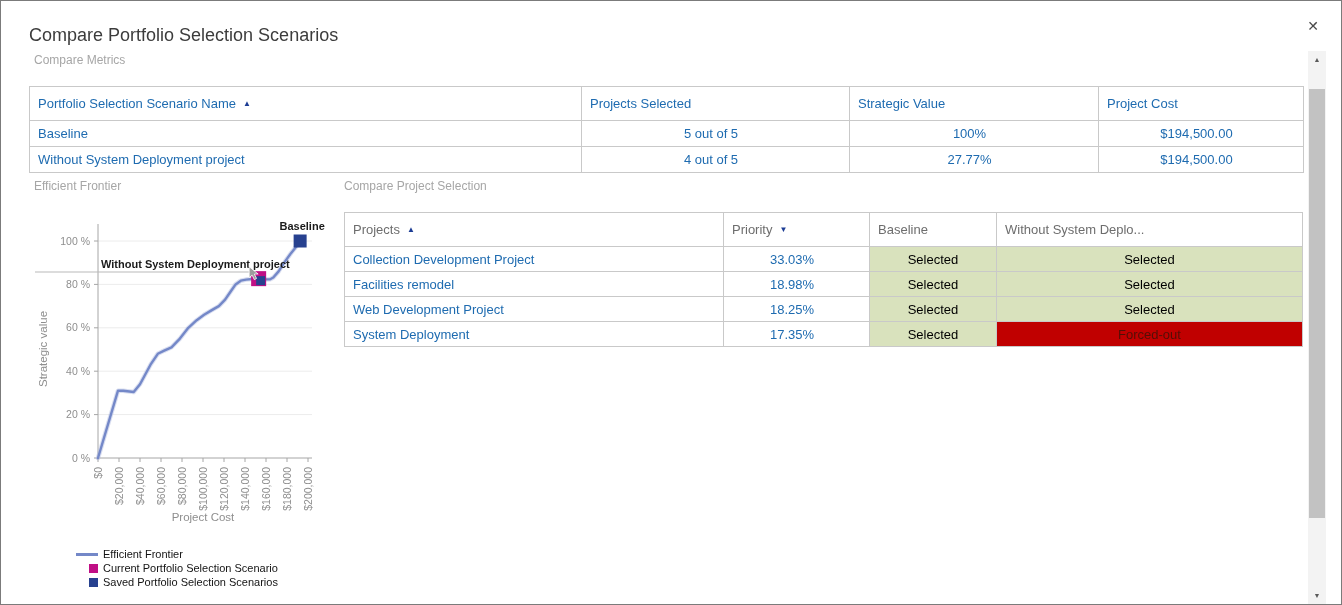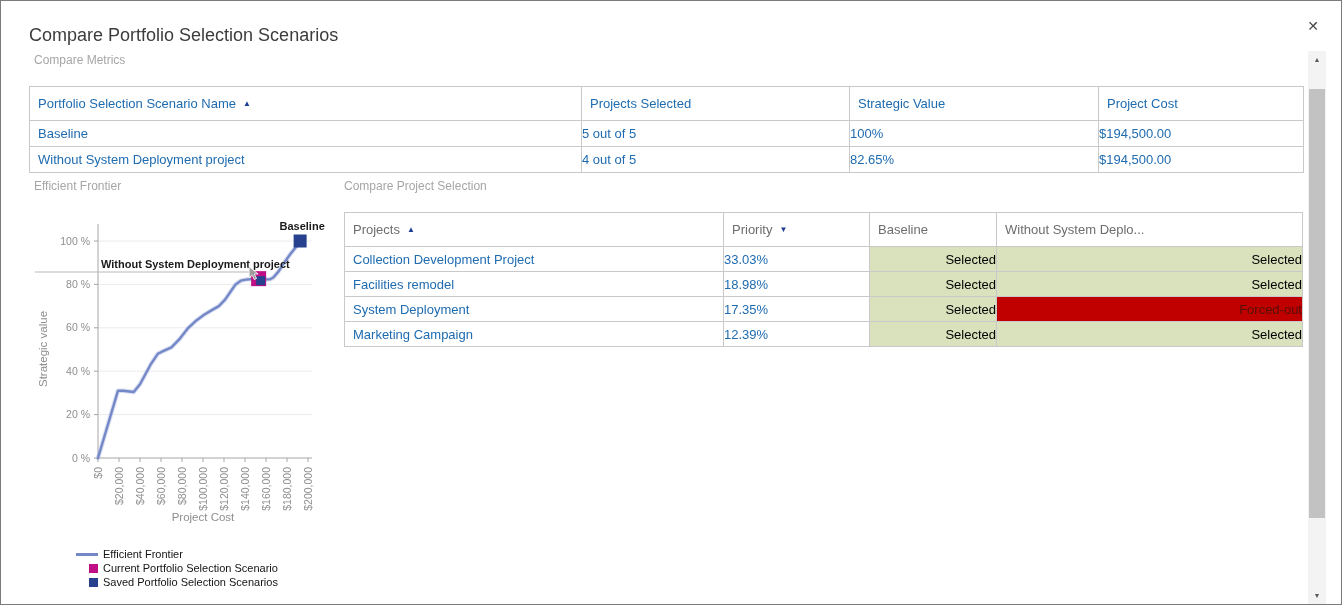--- a/index.html
+++ b/index.html
@@ -23,22 +23,22 @@
   table, th, td { border:1px solid #c9c9c9; }
   th { font-weight:normal; text-align:left; padding:0 0 0 8px; height:34px; }
   td { height:26px; padding:0; }
   .metrics-table { left:28px; top:85px; }
   .metrics-table th { color:#1e6bb0; }
   .metrics-table td { color:#1e6bb0; }
   .sel-table { left:343px; top:211px; }
   .sel-table th { color:#6d6d6d;border-radius:7px; }
   .sel-table td { height:25px; }
   td.link { color:#1e6bb0; padding-left:8px; cursor:pointer; }
-  td.num  { color:#1e6bb0; text-align:left; padding-right:9px; }
-  td.st   { text-align:right; color:#000; }
+  td.num  { color:#1e6bb0; text-align:center; padding-right:9px; }
+  td.st   { text-align:center; color:#000; }
   td.st.sel    { background:#d9e2bd; }
   td.st.forced { background:#c00000; color:#530f06;margin-top:30px; }
   .sort-ic { font-size:8px; color:#1c3c94; margin-left:7px; vertical-align:2px; }
 
   #ef-chart { left:28px; top:196px; }
   #ef-chart text { font-family:"Liberation Sans","DejaVu Sans",sans-serif; }
   #ef-chart .tick { fill:#8e8e8e; font-size:10.5px; }
   #ef-chart .axis-title { fill:#8e8e8e; font-size:11.5px; }
   #ef-chart .ann { fill:#1a1a1a; font-size:11px; font-weight:bold; }
 
@@ -85,21 +85,21 @@
   <tbody>
     <tr>
       <td class="link">Baseline</td>
       <td class="num">5 out of 5</td>
       <td class="num">100%</td>
       <td class="num">$194,500.00</td>
     </tr>
     <tr>
       <td class="link">Without System Deployment project</td>
       <td class="num">4 out of 5</td>
-      <td class="num">82.65%</td>
+      <td class="num">27.77%</td>
       <td class="num">$194,500.00</td>
     </tr>
   </tbody>
 </table>
 
 <div class="abs sec-heading h-frontier">Efficient Frontier</div>
 
 <svg id="ef-chart" class="abs" width="316" height="350" viewBox="0 0 316 350">
     <line x1="65" y1="261" x2="69" y2="261" stroke="#a6a6a6"></line>
     <text x="61" y="264.5" text-anchor="end" class="tick">0 %</text>
@@ -204,30 +204,30 @@
       <td class="st sel">Selected</td>
       <td class="st sel">Selected</td>
     </tr>
     <tr>
       <td class="link">Facilities remodel</td>
       <td class="num">18.98%</td>
       <td class="st sel">Selected</td>
       <td class="st sel">Selected</td>
     </tr>
     <tr>
+      <td class="link">Web Development Project</td>
+      <td class="num">18.25%</td>
+      <td class="st sel">Selected</td>
+      <td class="st sel">Selected</td>
+    </tr>
+    <tr>
       <td class="link">System Deployment</td>
       <td class="num">17.35%</td>
       <td class="st sel">Selected</td>
       <td class="st forced">Forced-out</td>
-    </tr>
-    <tr>
-      <td class="link">Marketing Campaign</td>
-      <td class="num">12.39%</td>
-      <td class="st sel">Selected</td>
-      <td class="st sel">Selected</td>
     </tr>
   </tbody>
 </table>
 
 <div class="scrollbar abs">
   <div class="sb-btn sb-up">▲</div>
   <div class="sb-thumb"></div>
   <div class="sb-btn sb-down">▼</div>
 </div>
 

